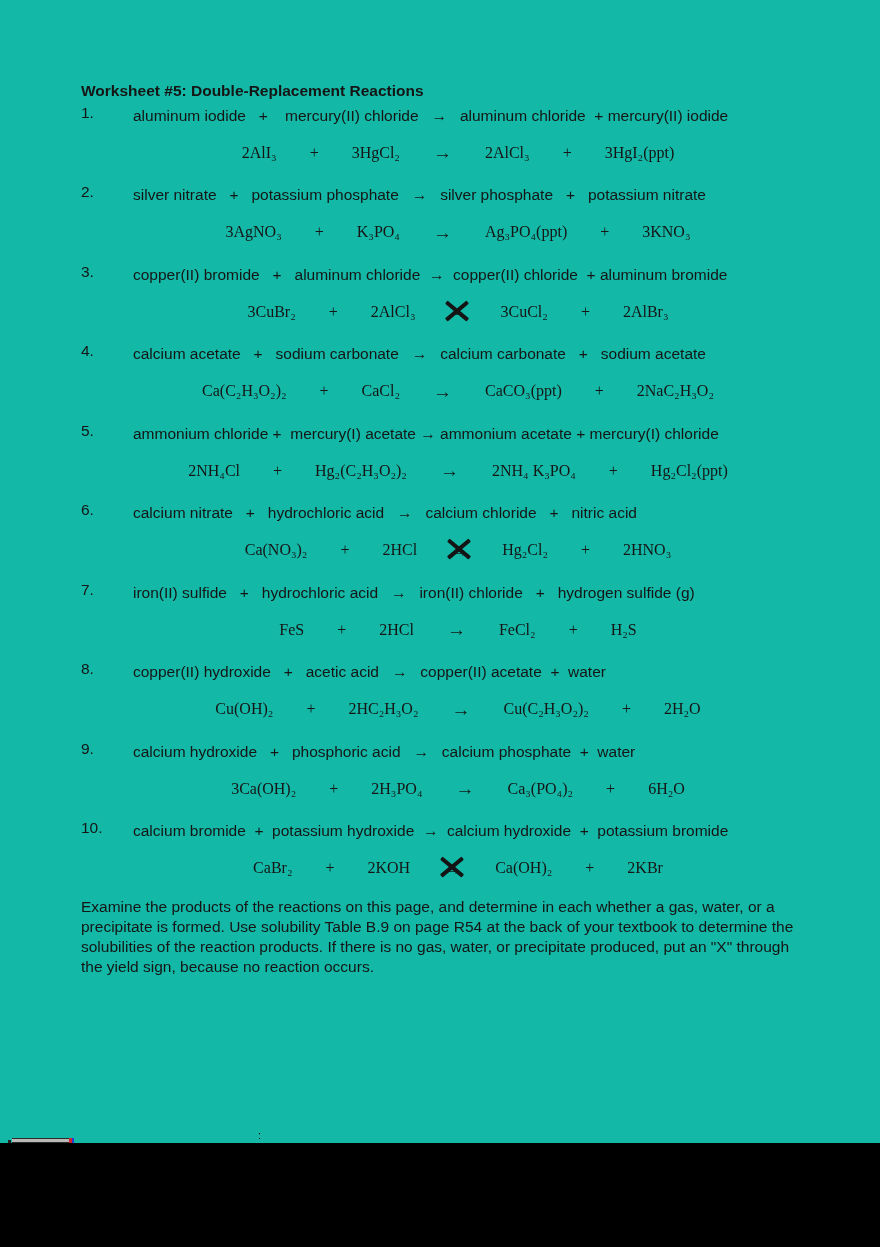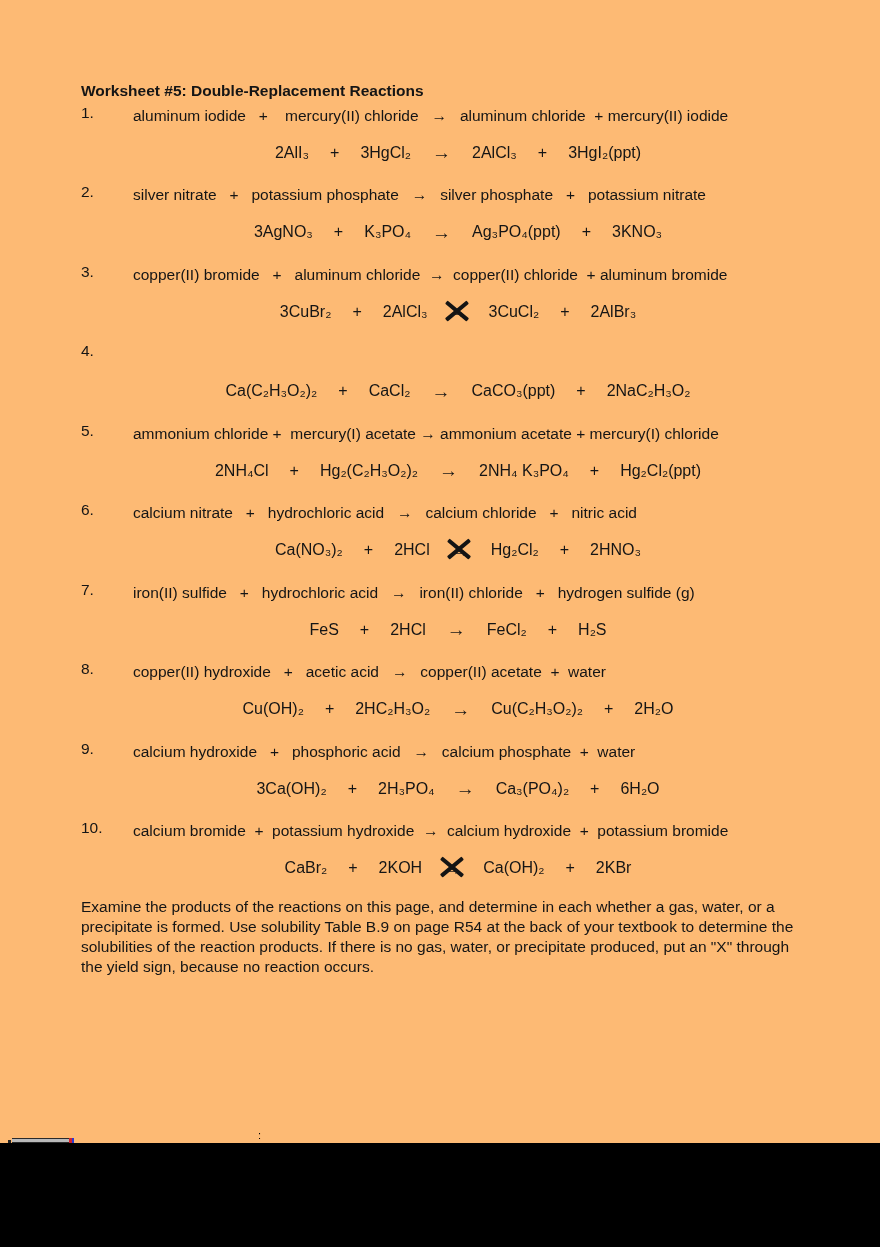--- a/index.html
+++ b/index.html
@@ -1,31 +1,31 @@
 <!DOCTYPE html>
 <html><head>
 <meta charset="utf-8">
 <style>
   html,body{margin:0;padding:0;background:#ffffff;}
   .page{
-    position:relative;width:880px;height:1247px;background:#fdba74;
+    position:relative;width:880px;height:1247px;background:#14b8a6;
     font-family:"Liberation Sans","DejaVu Sans",sans-serif;color:#151515;
     overflow:hidden;
   }
   .content{padding:81px 85px 0 81px;}
   .title{font-weight:bold;font-size:15.5px;line-height:20px;}
   .intro{margin:0;font-size:15.5px;line-height:20px;}
   .reactions{margin-top:-8px;}
   .reaction{height:79.5px;display:flex;flex-direction:column;}
   .word-line{flex:1;display:flex;align-items:center;font-size:15.5px;}
   .num{width:52px;flex:none;}
   .words{white-space:pre;margin-top:6px;}
   .eq-line{
     flex:1;display:flex;align-items:center;justify-content:center;
-    column-gap:21px;font-size:16px;padding-left:40px;white-space:pre;
+    column-gap:33px;font-size:16px;padding-left:40px;white-space:pre;font-family:Liberation Serif, serif;
   }
   .arrow{position:relative;font-size:19px;font-weight:bold;line-height:1;}
   .xmark{position:absolute;left:45%;top:45%;width:0;height:0;}
   .xmark::before,.xmark::after{
     content:"";position:absolute;width:28px;height:4.2px;background:#141414;
     left:-14px;top:-2px;border-radius:1px;
   }
   .xmark::before{transform:rotate(40deg);}
   .xmark::after{transform:rotate(-40deg);}
   .footer-para{margin:9px 0 0 0;font-size:15.5px;line-height:20px;}
@@ -91,20 +91,21 @@
           <span class="arrow"><span>→</span><span class="xmark"></span></span>
           <span>3CuCl₂</span>
           <span class="op">+</span>
           <span>2AlBr₃</span>
         </div>
       </div>
 
       <div class="reaction">
         <div class="word-line">
           <span class="num">4.</span>
+          <span class="words">calcium acetate   +   sodium carbonate   →   calcium carbonate   +   sodium acetate</span>
         </div>
         <div class="eq-line">
           <span>Ca(C₂H₃O₂)₂</span>
           <span class="op">+</span>
           <span>CaCl₂</span>
           <span class="arrow"><span>→</span></span>
           <span>CaCO₃(ppt)</span>
           <span class="op">+</span>
           <span>2NaC₂H₃O₂</span>
         </div>

